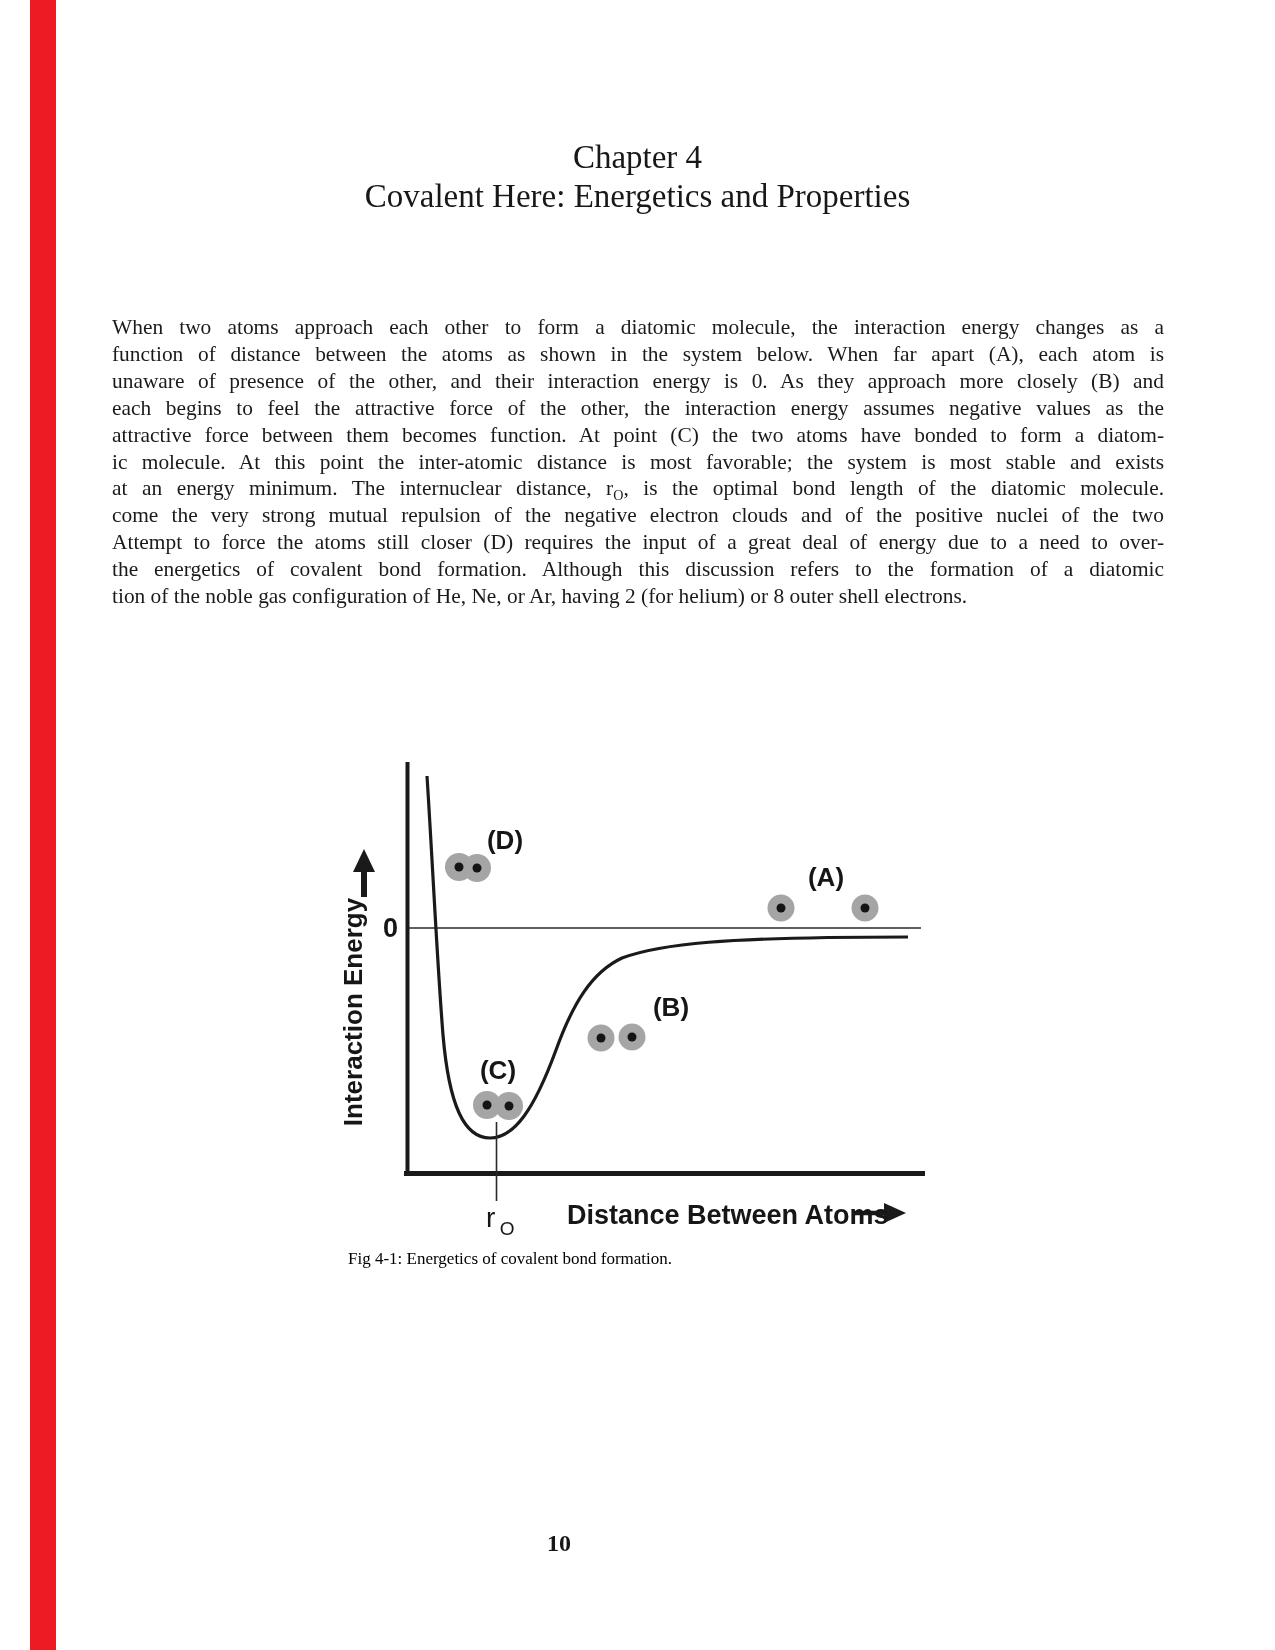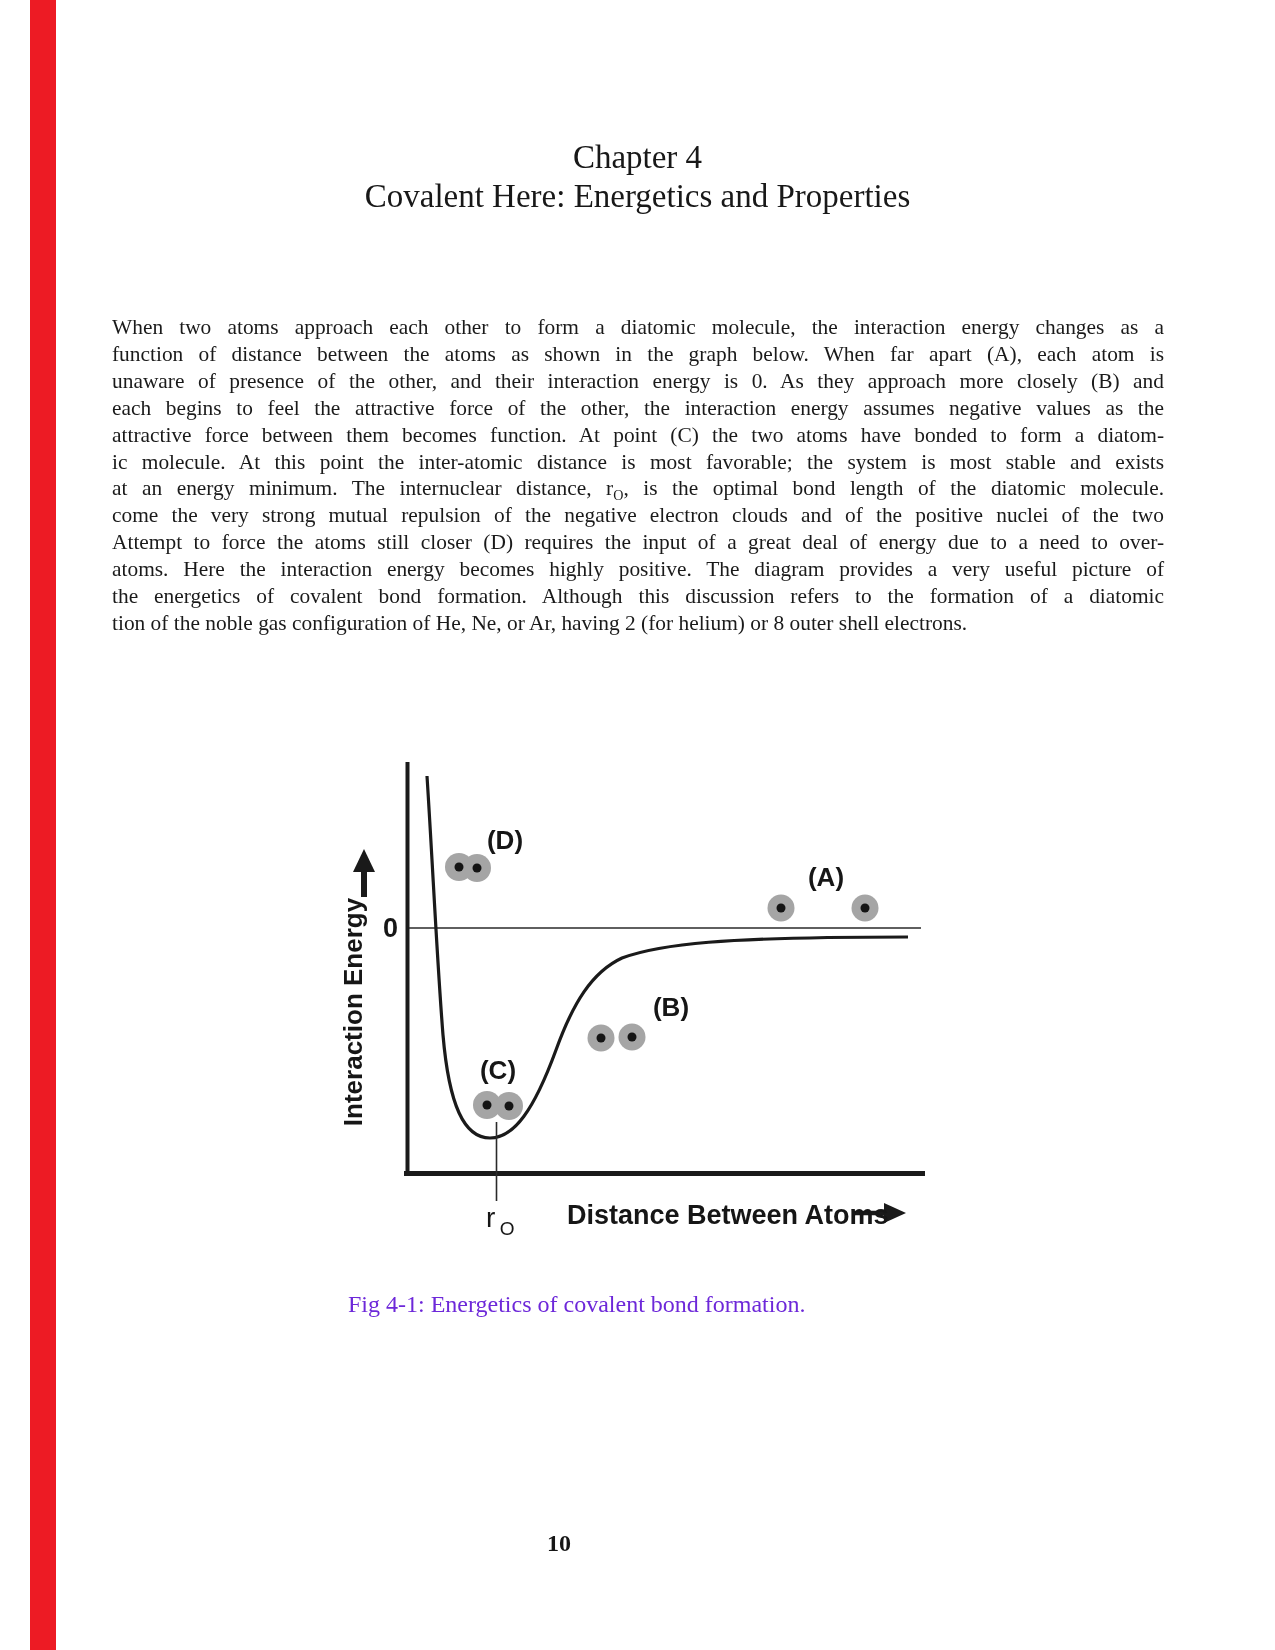--- a/index.html
+++ b/index.html
@@ -13,50 +13,49 @@
     font-weight:normal; font-size:33px; line-height:39px; color:#181818;
   }
   .body-text {
     position:absolute; left:112px; top:286px; width:1052px;
     font-size:21.4px; line-height:26.9px; color:#1a1a1a;margin-top:28px;
   }
   .body-text .pline { text-align:justify; text-align-last:justify; }
   .body-text .pline.last-line { text-align-last:left; }
   sub.subO { font-size:66%; line-height:0; }
   .fig-svg { position:absolute; left:320px; top:700px; width:640px; height:550px; }
-  .fig-caption { position:absolute; left:348px; top:1291px; font-size:24px; color:#6d28d9; }
+  .fig-caption { position:absolute; left:348px; top:1249px; font-size:17px; color:#000000; }
   .page-number {
     position:absolute; left:0; top:1530px; width:1118px; text-align:center;
     font-weight:bold; font-size:24px; color:#161616;
   }
   .sans { font-family:"Liberation Sans","DejaVu Sans",sans-serif; }
 </style>
 </head>
 <body>
 
 <div class="page">
 
   <div class="edge-bar" style="background: rgb(237, 27, 36);"></div>
 
   <div class="title-block">
     <div>Chapter 4</div>
     <div>Covalent Here: Energetics and Properties</div>
   </div>
 
   <div class="body-text">
     <div class="pline">When two atoms approach each other to form a diatomic molecule, the interaction energy changes as a</div>
-    <div class="pline">function of distance between the atoms as shown in the graph below. When far apart (A), each atom is</div>
+    <div class="pline">function of distance between the atoms as shown in the system below. When far apart (A), each atom is</div>
     <div class="pline">unaware of presence of the other, and their interaction energy is 0. As they approach more closely (B) and</div>
     <div class="pline">each begins to feel the attractive force of the other, the interaction energy assumes negative values as the</div>
     <div class="pline">attractive force between them becomes function. At point (C) the two atoms have bonded to form a diatom-</div>
     <div class="pline">ic molecule. At this point the inter-atomic distance is most favorable; the system is most stable and exists</div>
     <div class="pline">at an energy minimum. The internuclear distance, r<sub class="subO">O</sub>, is the optimal bond length of the diatomic molecule.</div>
     <div class="pline">come the very strong mutual repulsion of the negative electron clouds and of the positive nuclei of the two</div>
     <div class="pline">Attempt to force the atoms still closer (D) requires the input of a great deal of energy due to a need to over-</div>
-    <div class="pline">atoms. Here the interaction energy becomes highly positive. The diagram provides a very useful picture of</div>
     <div class="pline">the energetics of covalent bond formation. Although this discussion refers to the formation of a diatomic</div>
     <div class="pline last-line">tion of the noble gas configuration of He, Ne, or Ar, having 2 (for helium) or 8 outer shell electrons.</div>
   </div>
 
   <svg class="fig-svg" viewBox="320 700 640 550">
 
     <line x1="407.5" y1="762" x2="407.5" y2="1175" stroke="#1a1a1a" stroke-width="4"></line>
     <line x1="404" y1="1173.5" x2="925" y2="1173.5" stroke="#1a1a1a" stroke-width="5"></line>
     <line x1="409" y1="928" x2="921" y2="928" stroke="#2a2a2a" stroke-width="1.6"></line>
 

